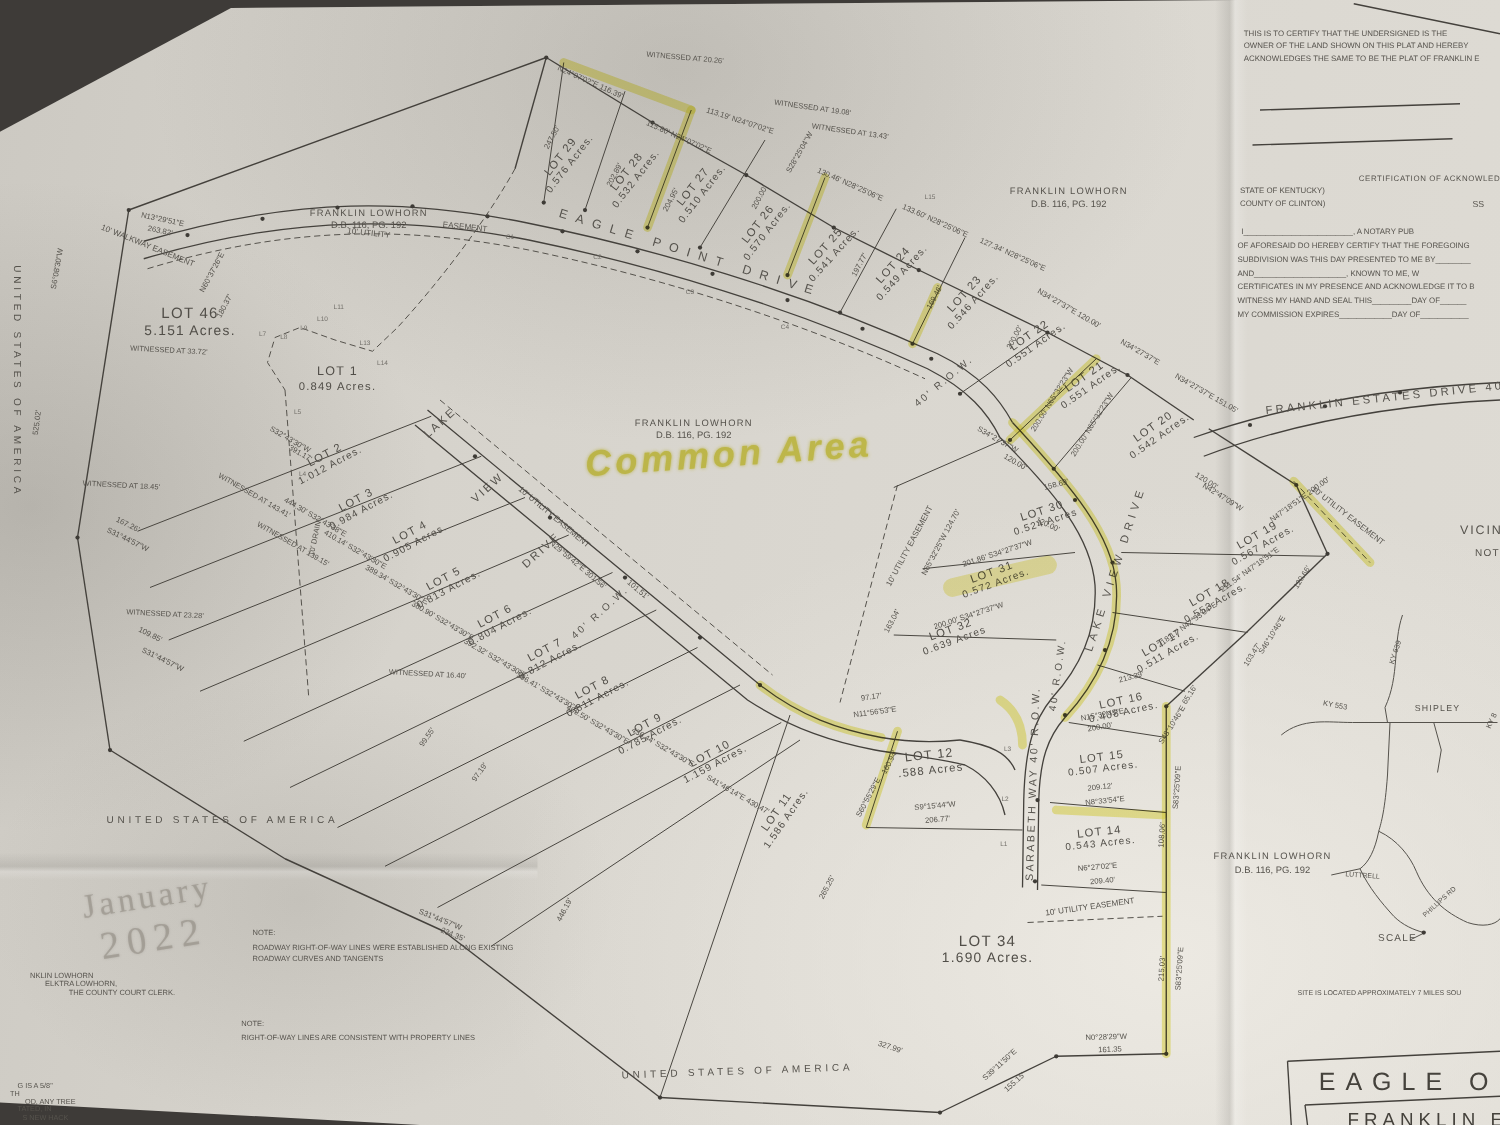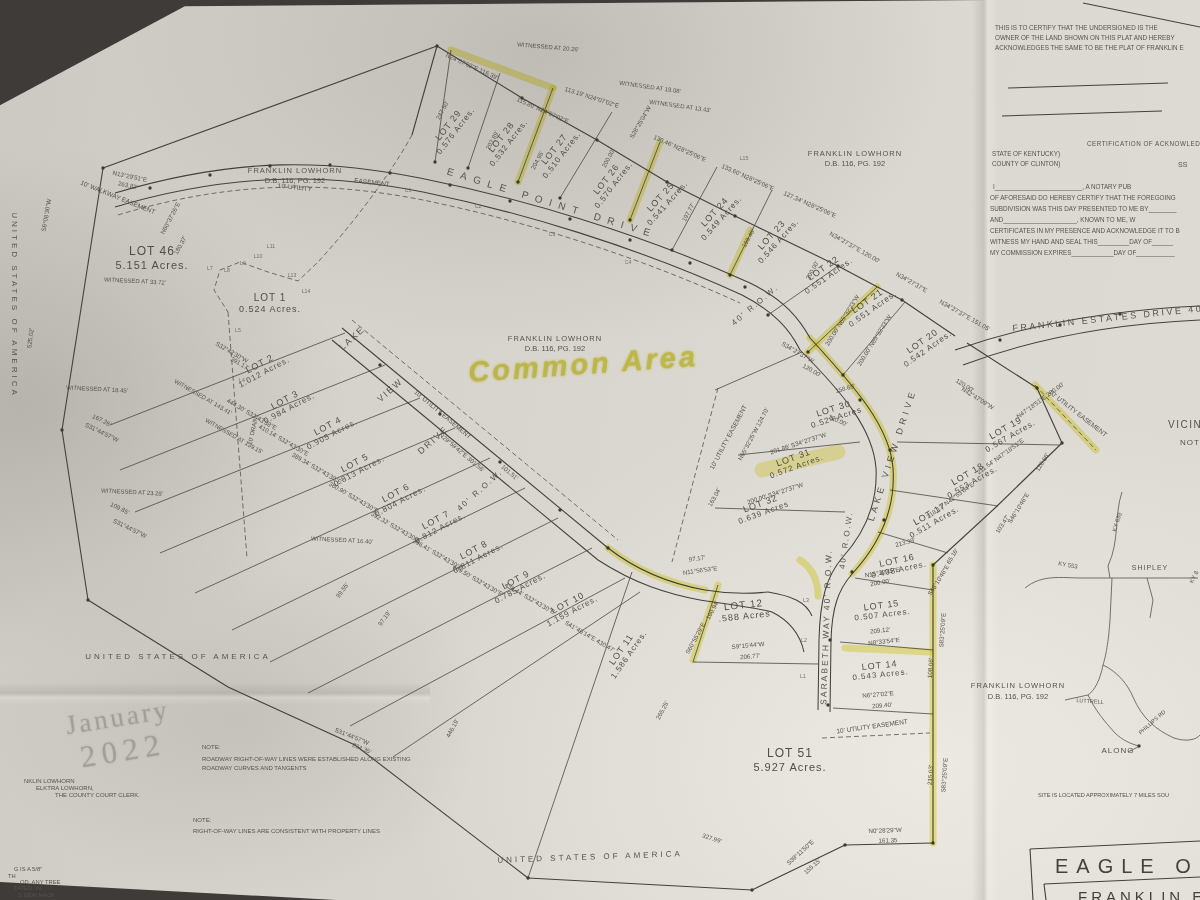--- a/index.html
+++ b/index.html
@@ -367,24 +367,24 @@
       <span class="mlab" style="left: 8px; top: 876px; font-size: 5.8px; transform: translate(0px, -50%) rotate(0deg);">TH</span>
       <span class="mlab" style="left: 20px; top: 882px; font-size: 5.8px; transform: translate(0px, -50%) rotate(0deg);">OD, ANY TREE</span>
       <span class="mlab" style="left: 14px; top: 888px; font-size: 5.8px; transform: translate(0px, -50%) rotate(0deg);">TATED, IN</span>
       <span class="mlab" style="left: 18px; top: 895px; font-size: 5.8px; transform: translate(0px, -50%) rotate(0deg);">S NEW HACK</span>
       <span class="mlab" style="left: 1117px; top: 522px; font-size: 6px; transform: translate(-50%, -50%) rotate(-72deg);">KY 639</span>
       <span class="mlab" style="left: 1068px; top: 565px; font-size: 6px; transform: translate(-50%, -50%) rotate(10deg);">KY 553</span>
       <span class="mlab" style="left: 1150px; top: 567px; font-size: 7px; letter-spacing: 1px; transform: translate(-50%, -50%) rotate(0deg);">SHIPLEY</span>
       <span class="mlab" style="left: 1194px; top: 577px; font-size: 6px; transform: translate(-50%, -50%) rotate(-65deg);">KY 8</span>
       <span class="mlab" style="left: 1090px; top: 701px; font-size: 5.5px; transform: translate(-50%, -50%) rotate(4deg);">LUTTRELL</span>
       <span class="mlab" style="left: 1152px; top: 722px; font-size: 5.5px; transform: translate(-50%, -50%) rotate(-42deg);">PHILLIPS RD</span>
-      <span class="mlab" style="left: 1118px; top: 750px; font-size: 8px; letter-spacing: 1px; transform: translate(-50%, -50%) rotate(0deg);">ALONG</span>
+      <span class="mlab" style="left: 1118px; top: 750px; font-size: 8px; letter-spacing: 1px; transform: translate(-50%, -50%) rotate(0deg);">SCALE</span>
       <div class="lot" style="left: 270px; top: 303px; font-size: 10px; transform: translate(-50%, -50%) rotate(0deg);">
         <span class="ln">LOT 1</span>
-        <span class="ln" style="font-size: 9px;">0.524  Acres.</span>
+        <span class="ln" style="font-size: 9px;">0.849  Acres.</span>
       </div>
       <div class="lot" style="left: 262px; top: 368px; font-size: 9px; transform: translate(-50%, -50%) rotate(-28deg);">
         <span class="ln">LOT 2</span>
         <span class="ln" style="font-size: 8px;">1.012  Acres.</span>
       </div>
       <div class="lot" style="left: 287px; top: 404px; font-size: 9px; transform: translate(-50%, -50%) rotate(-28deg);">
         <span class="ln">LOT 3</span>
         <span class="ln" style="font-size: 8px;">0.984  Acres.</span>
       </div>
       <div class="lot" style="left: 330px; top: 430px; font-size: 9px; transform: translate(-50%, -50%) rotate(-28deg);">
@@ -497,22 +497,22 @@
       </div>
       <div class="lot" style="left: 762px; top: 508px; font-size: 9px; transform: translate(-50%, -50%) rotate(-20deg);">
         <span class="ln">LOT 32</span>
         <span class="ln" style="font-size: 8px;">0.639  Acres</span>
       </div>
       <div class="lot" style="left: 152px; top: 258px; font-size: 12px; transform: translate(-50%, -50%) rotate(0deg);">
         <span class="ln">LOT 46</span>
         <span class="ln" style="font-size: 11px;">5.151  Acres.</span>
       </div>
       <div class="lot" style="left: 790px; top: 760px; font-size: 12px; transform: translate(-50%, -50%) rotate(0deg);">
-        <span class="ln">LOT 51</span>
-        <span class="ln" style="font-size: 11px;">5.927  Acres.</span>
+        <span class="ln">LOT 34</span>
+        <span class="ln" style="font-size: 11px;">1.690  Acres.</span>
       </div>
     </div>
 
   <div id="handwriting">Common Area</div>
 
   <svg id="hl-svg" class="layer" width="1200" height="900" viewBox="0 0 1200 900">
       <path d="M451,50 L553,88" stroke="#e8e23c" stroke-width="7" stroke-opacity="0.5" stroke-linecap="round" fill="none"></path>
       <path d="M553,88 L518,182" stroke="#e8e23c" stroke-width="7" stroke-opacity="0.5" stroke-linecap="round" fill="none"></path>
       <path d="M660,142 L630,220" stroke="#e8e23c" stroke-width="7" stroke-opacity="0.5" stroke-linecap="round" fill="none"></path>
       <path d="M750,230 L730,275" stroke="#e8e23c" stroke-width="7" stroke-opacity="0.5" stroke-linecap="round" fill="none"></path>

